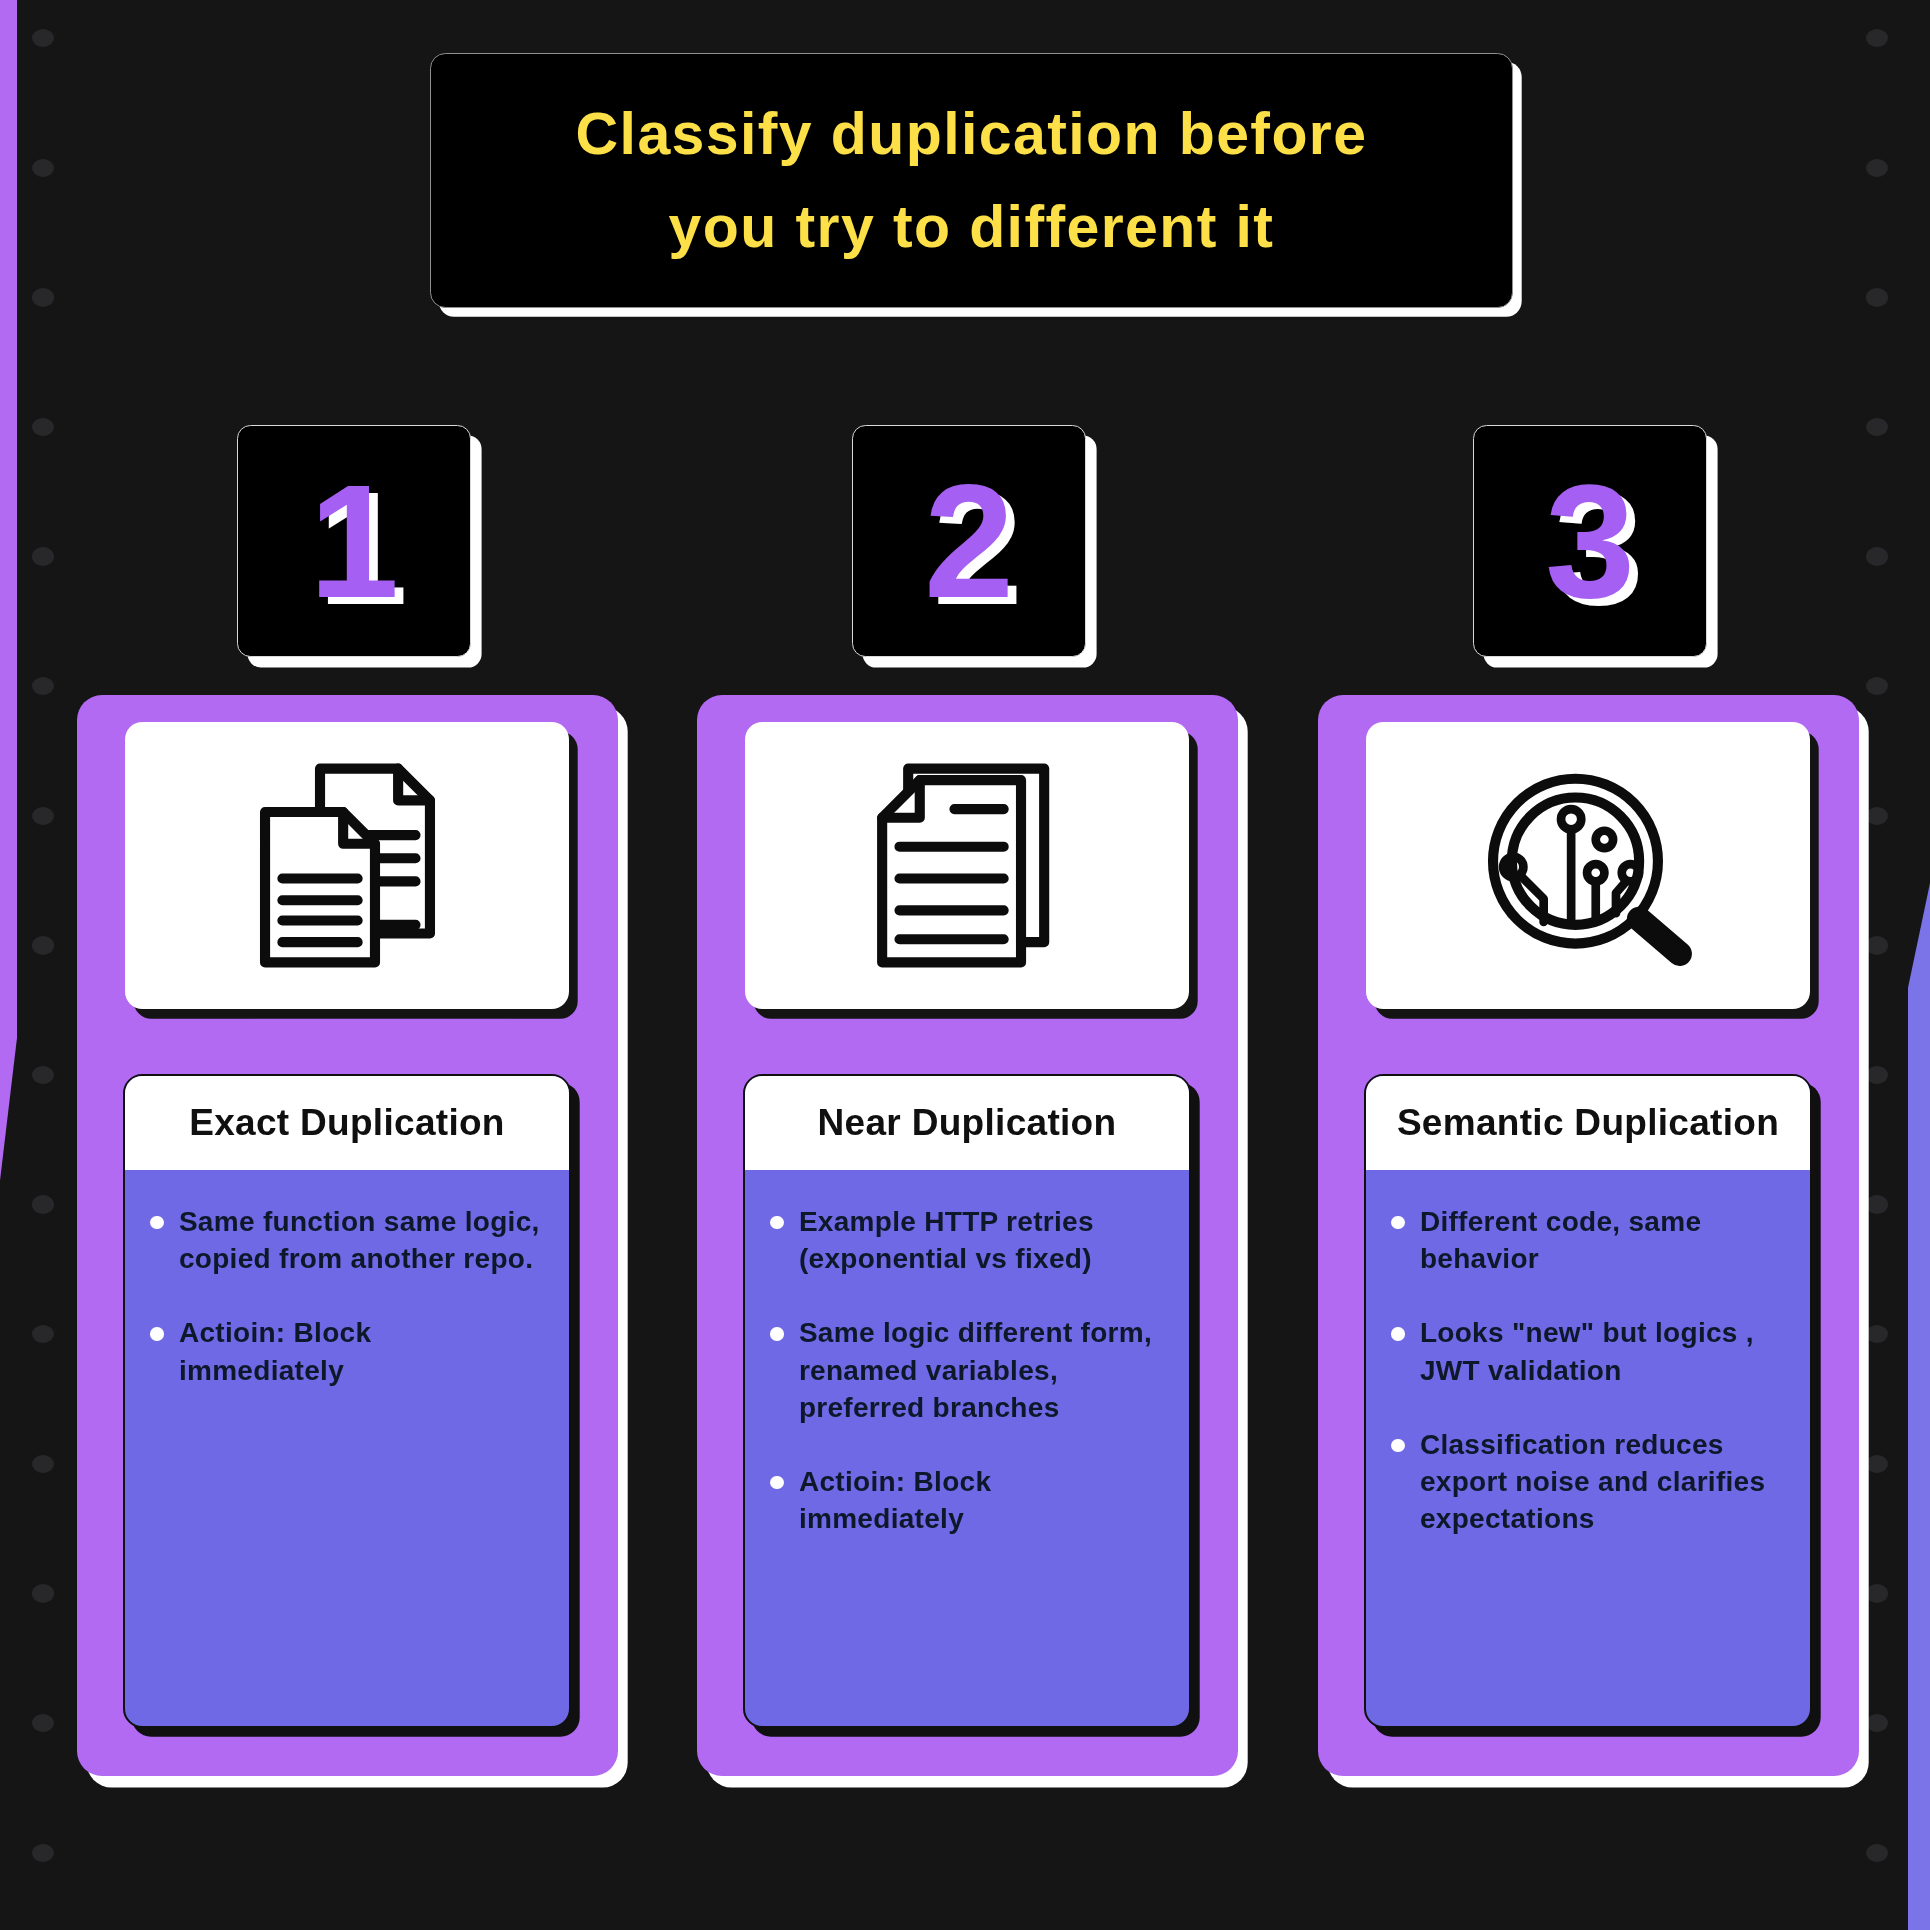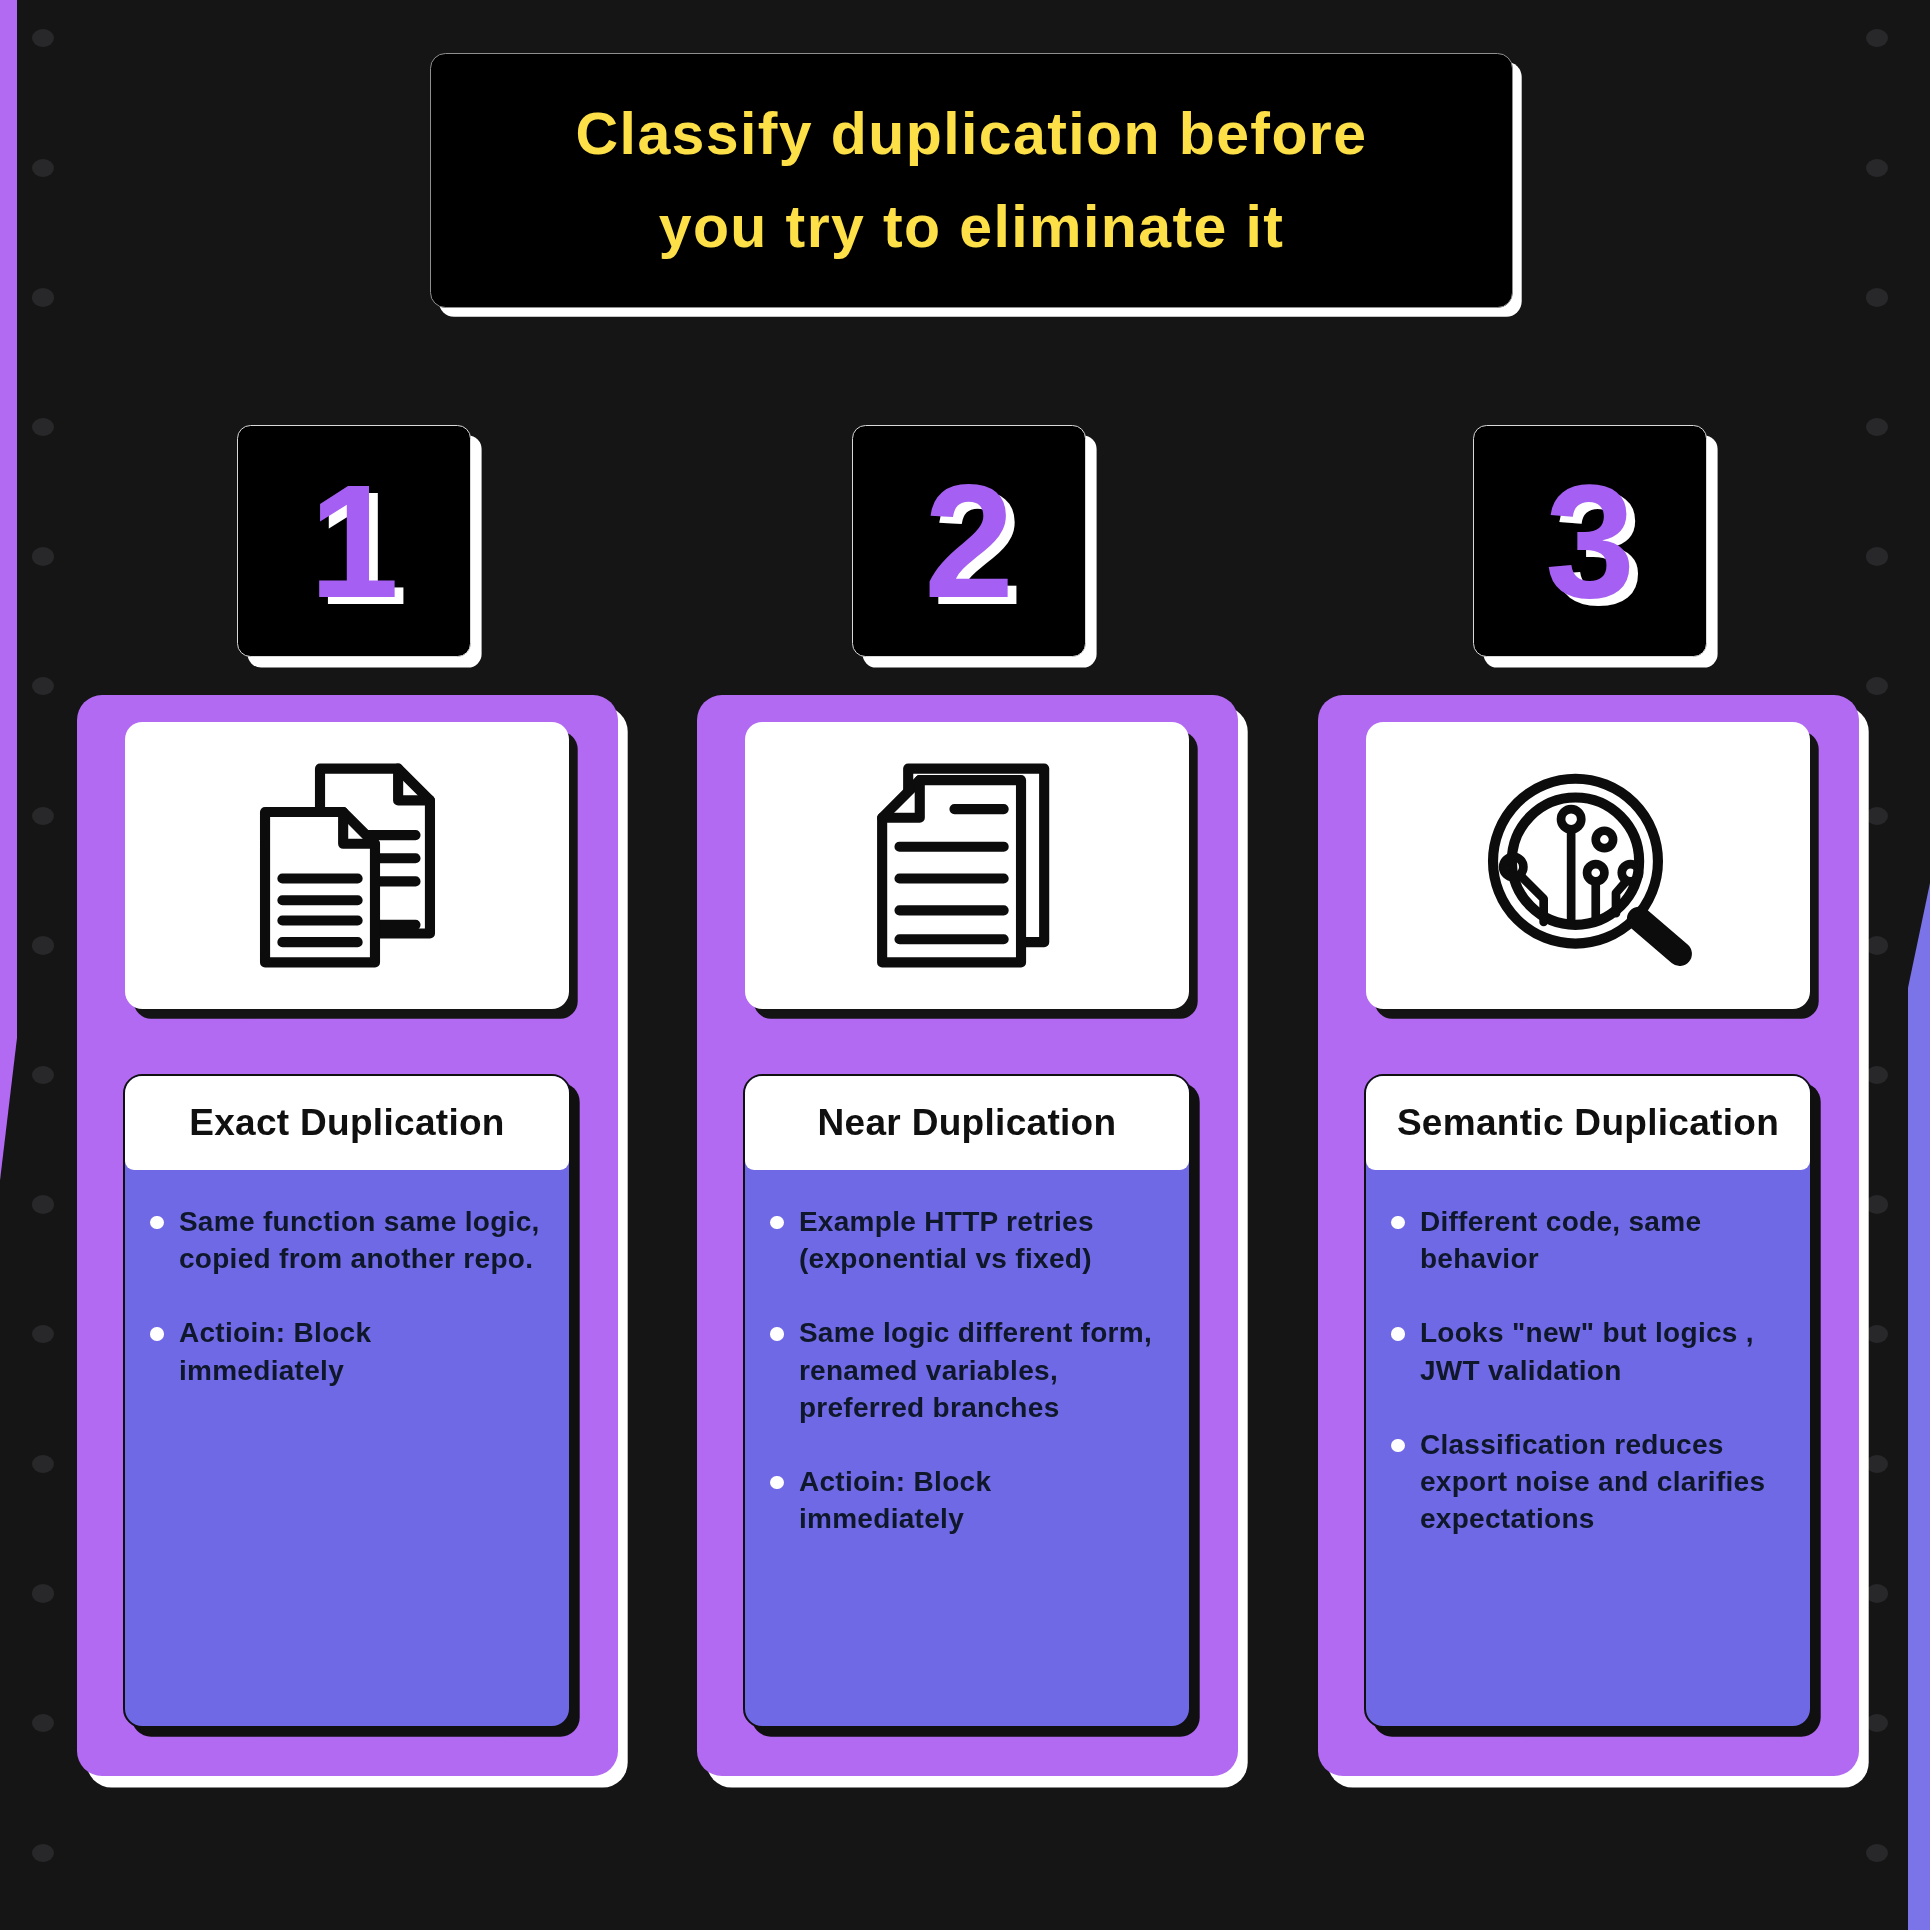--- a/index.html
+++ b/index.html
@@ -39,21 +39,21 @@
 
   .icon-box{position:absolute;left:48px;top:27px;width:444px;height:287px;background:#ffffff;
     border-radius:17.4px;box-shadow:8.7px 9.7px 0 #141414;
     display:flex;align-items:center;justify-content:center;}
   .icon-box svg{width:333px;height:217px;}
 
   .content-box{position:absolute;left:46px;top:379px;width:448px;height:654px;border-radius:19.3px;
     background:var(--body-indigo,#7069e6);border:2.9px solid #101010;box-shadow:8.7px 8.7px 0 #101010;
     overflow:hidden;display:flex;flex-direction:column;box-sizing:border-box;}
   .content-header{background:#ffffff;height:94px;flex:none;
-    display:flex;align-items:center;justify-content:center;border-radius:9px;}
+    display:flex;align-items:center;justify-content:center;}
   .content-header span{font-size:37px;font-weight:800;color:#101010;letter-spacing:0.3px;}
   .bullets{padding:33px 25px 17.4px 25px;display:flex;flex-direction:column;gap:37px;}
   .bullet{display:flex;gap:15.4px;color:#0f172a;font-size:28px;font-weight:700;
     line-height:1.33;letter-spacing:0.3px;}
   .bullet .b-dot{width:13.5px;height:13.5px;margin-top:12.6px;border-radius:50%;background:#ffffff;flex:none;}
 
   .icon-stroke{fill:none;stroke:#0c0c0c;stroke-width:7;stroke-linejoin:round;stroke-linecap:round;}
   .icon-fill{fill:#ffffff;stroke:#0c0c0c;stroke-width:7;stroke-linejoin:round;}
   .icon-line{fill:none;stroke:#0c0c0c;stroke-width:7;stroke-linecap:round;}
 </style>
@@ -94,21 +94,21 @@
       <div class="deco-dot"></div>
       <div class="deco-dot"></div>
       <div class="deco-dot"></div>
       <div class="deco-dot"></div>
       <div class="deco-dot"></div>
       <div class="deco-dot"></div>
     </div>
 
   <div class="title-box">
     <div class="title-line">Classify duplication before</div>
-    <div class="title-line">you try to eliminate it</div>
+    <div class="title-line">you try to different it</div>
   </div>
 
   <div class="badge badge1">
     <span>1</span>
   </div>
   <div class="badge badge2">
     <span>2</span>
   </div>
   <div class="badge badge3">
     <span>3</span>

